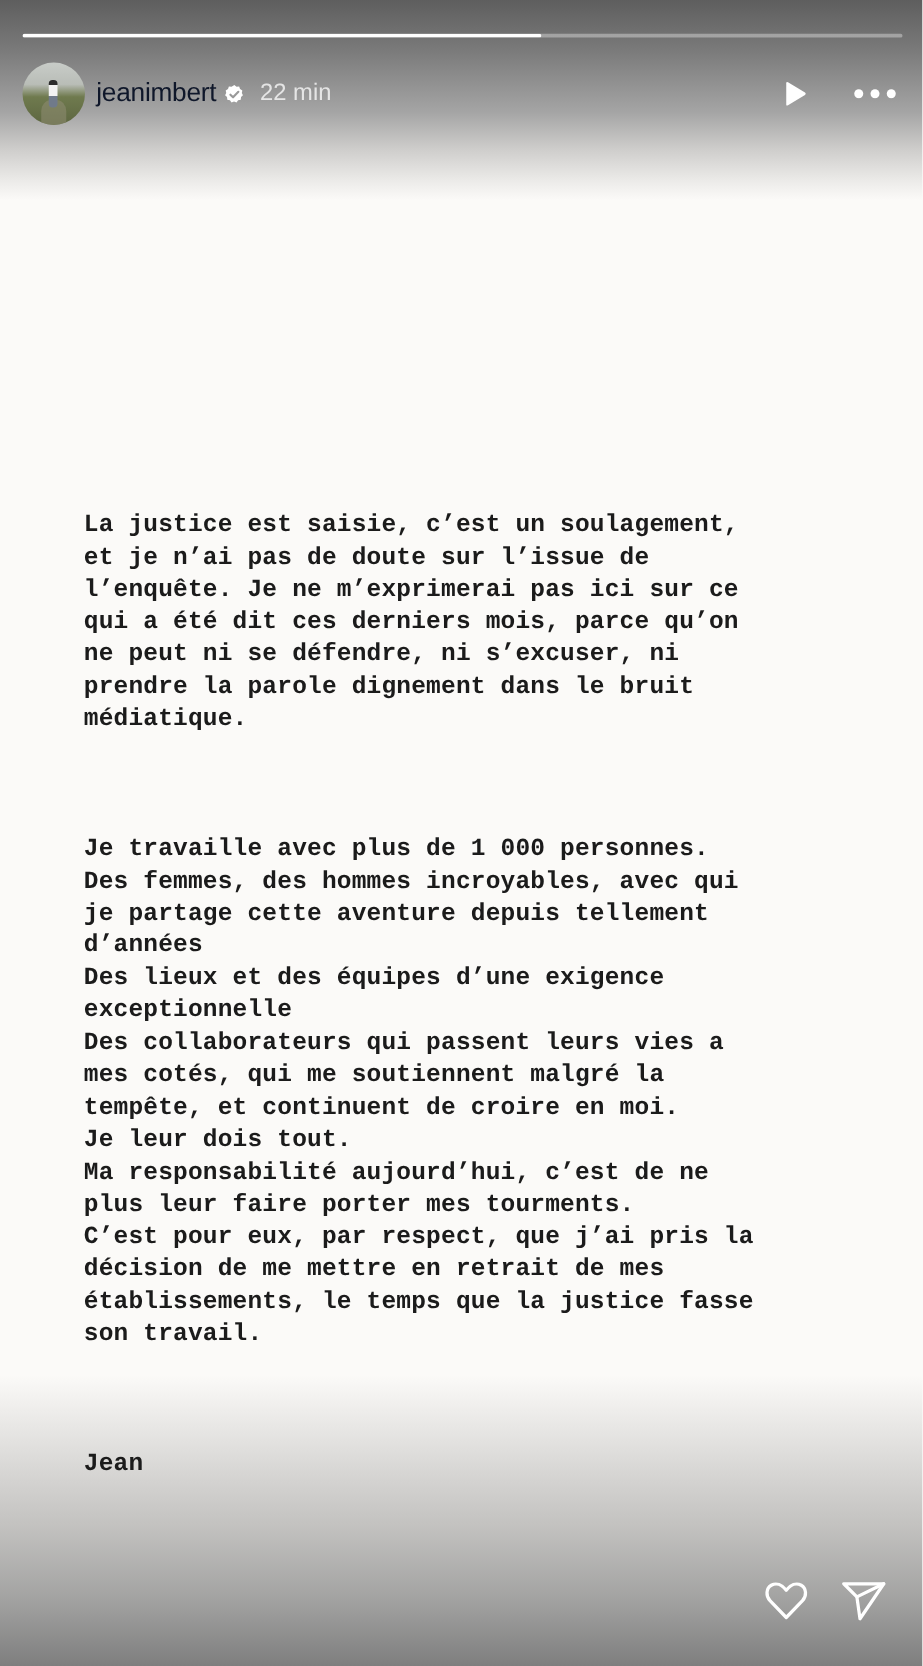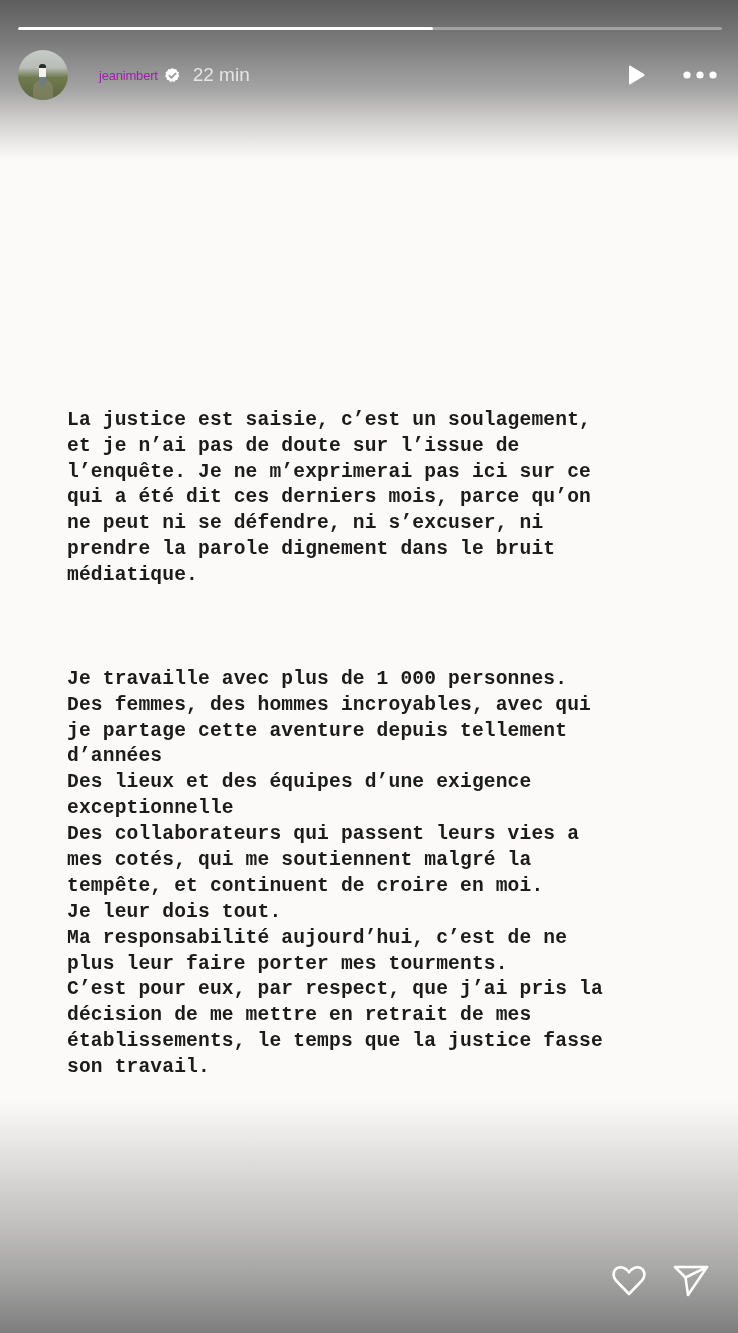--- a/index.html
+++ b/index.html
@@ -34,21 +34,21 @@
   .avatar .figure {
     position: absolute; left: 21px; top: 14px; width: 7px; height: 22px;
     background: linear-gradient(to bottom, #2c2c2c 0 4px, #f2f2f2 4px 13px, #707a8a 13px 22px);
     border-radius: 3px;
   }
   .avatar .path {
     position: absolute; left: 15px; top: 30px; width: 20px; height: 22px;
     background: #8c8a70; border-radius: 40% 40% 0 0; opacity: 0.6;
   }
   .username {
-    margin-left: 31px; color: #a21caf; font-size: 13px; letter-spacing: -0.2px;
+    margin-left: 9px; color: #0f172a; font-size: 21px; letter-spacing: -0.2px;
   }
   .verified {
     margin-left: 6px; width: 17px; height: 17px; display: inline-flex;
   }
   .timestamp {
     margin-left: 12px; color: rgba(255,255,255,0.75); font-size: 19px;
   }
   .spacer { flex: 1 1 auto; }
   .play-btn { width: 24px; height: 24px; display: flex; align-items: center; justify-content: center; margin-right: 34px; cursor: pointer; }
   .more-btn { width: 36px; height: 24px; display: flex; align-items: center; justify-content: center; cursor: pointer; margin-right: 2px; }
@@ -101,20 +101,21 @@
         <circle cx="4" cy="4" r="3.6" fill="#ffffff"></circle>
         <circle cx="17" cy="4" r="3.6" fill="#ffffff"></circle>
         <circle cx="30" cy="4" r="3.6" fill="#ffffff"></circle>
       </svg>
     </div>
   </div>
 
   <div class="message" id="message">
     <div class="para"><span class="line">La justice est saisie, c’est un soulagement,</span><span class="line">et je n’ai pas de doute sur l’issue de</span><span class="line">l’enquête. Je ne m’exprimerai pas ici sur ce</span><span class="line">qui a été dit ces derniers mois, parce qu’on</span><span class="line">ne peut ni se défendre, ni s’excuser, ni</span><span class="line">prendre la parole dignement dans le bruit</span><span class="line">médiatique.</span></div>
     <div class="para"><span class="line">Je travaille avec plus de 1 000 personnes.</span><span class="line">Des femmes, des hommes incroyables, avec qui</span><span class="line">je partage cette aventure depuis tellement</span><span class="line">d’années</span><span class="line">Des lieux et des équipes d’une exigence</span><span class="line">exceptionnelle</span><span class="line">Des collaborateurs qui passent leurs vies a</span><span class="line">mes cotés, qui me soutiennent malgré la</span><span class="line">tempête, et continuent de croire en moi.</span><span class="line">Je leur dois tout.</span><span class="line">Ma responsabilité aujourd’hui, c’est de ne</span><span class="line">plus leur faire porter mes tourments.</span><span class="line">C’est pour eux, par respect, que j’ai pris la</span><span class="line">décision de me mettre en retrait de mes</span><span class="line">établissements, le temps que la justice fasse</span><span class="line">son travail.</span></div>
+    <div class="para"><span class="line">Jean</span></div>
   </div>
 
   <div class="footer-actions">
     <div class="like-btn">
       <svg width="36" height="32" viewBox="0 0 36 32">
         <path d="M18 29 L5 15.5 C1.5 11.8 1.8 5.6 6 3.2 C10 1 14.6 2.6 18 7.2 C21.4 2.6 26 1 30 3.2 C34.2 5.6 34.5 11.8 31 15.5 Z" fill="none" stroke="#ffffff" stroke-width="2.6" stroke-linejoin="round"></path>
       </svg>
     </div>
     <div class="share-btn">
       <svg width="36" height="34" viewBox="0 0 36 34">

